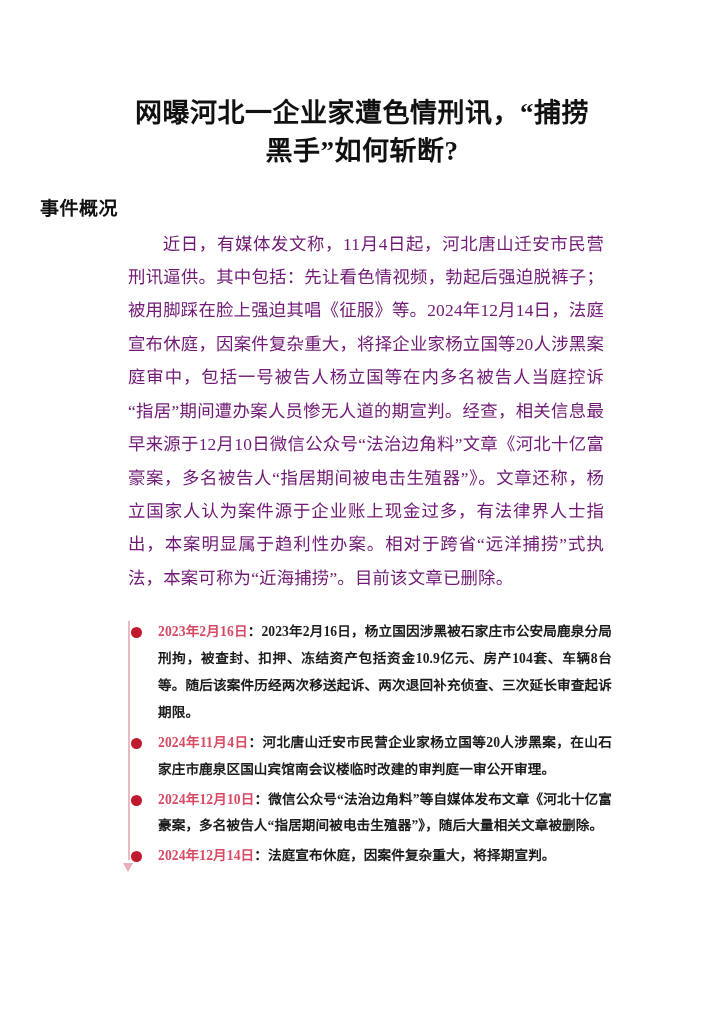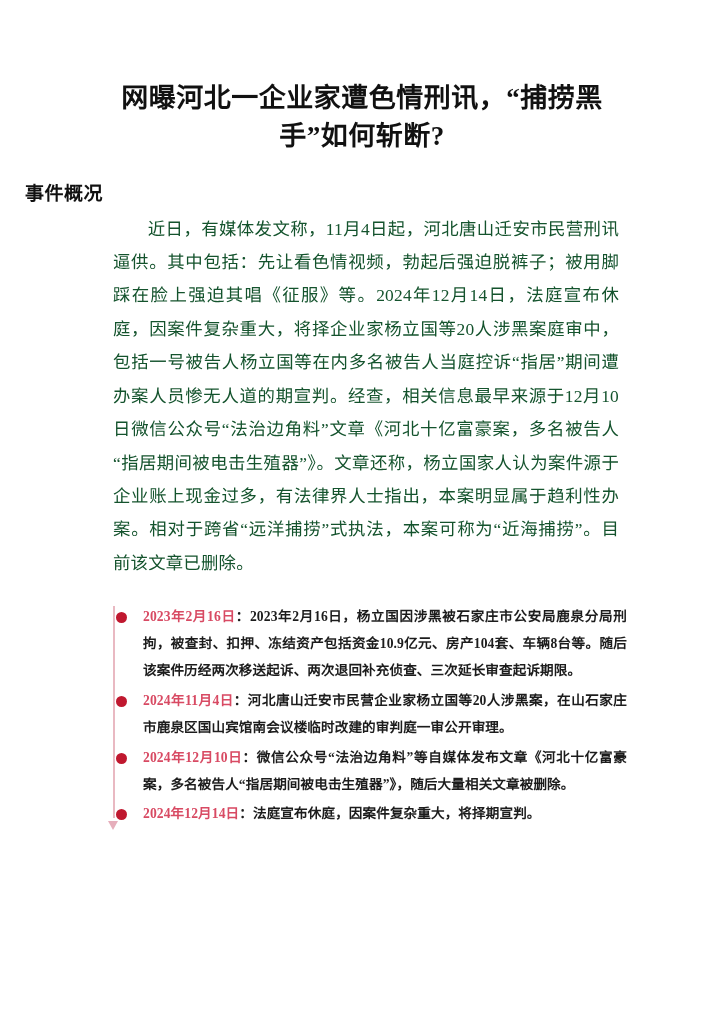--- a/index.html
+++ b/index.html
@@ -14,21 +14,21 @@
     font-family: "Liberation Serif", "DejaVu Serif", serif;
     color: #1a1a1a;
     overflow: hidden;
   }
 
   .page {
     position: relative;
     width: 724px;
     height: 1024px;
     box-sizing: border-box;
-    padding: 1px;
+    padding: 16px;
     background: #ffffff;
   }
 
   
   .doc-title {
     margin: 0;
     padding: 78px 112px 0 112px;
     font-family: "Liberation Serif", "DejaVu Serif", serif;
     font-size: 27px;
     font-weight: bold;
@@ -59,21 +59,21 @@
     padding: 8px 104px 0 112px;
   }
   .body-paragraph {
     margin: 0;
     font-family: "Liberation Serif", "DejaVu Serif", serif;
     font-size: 17.4px;
     line-height: 1.92;
     text-align: justify;
     text-justify: inter-ideograph;
     text-indent: 2em;
-    color: #14532d;
+    color: #701a75;
     letter-spacing: 0.2px;
   }
 
   
   .timeline-block {
     padding: 14px 96px 0 104px;
   }
   .timeline {
     position: relative;
     margin: 10px 0 0 0;

